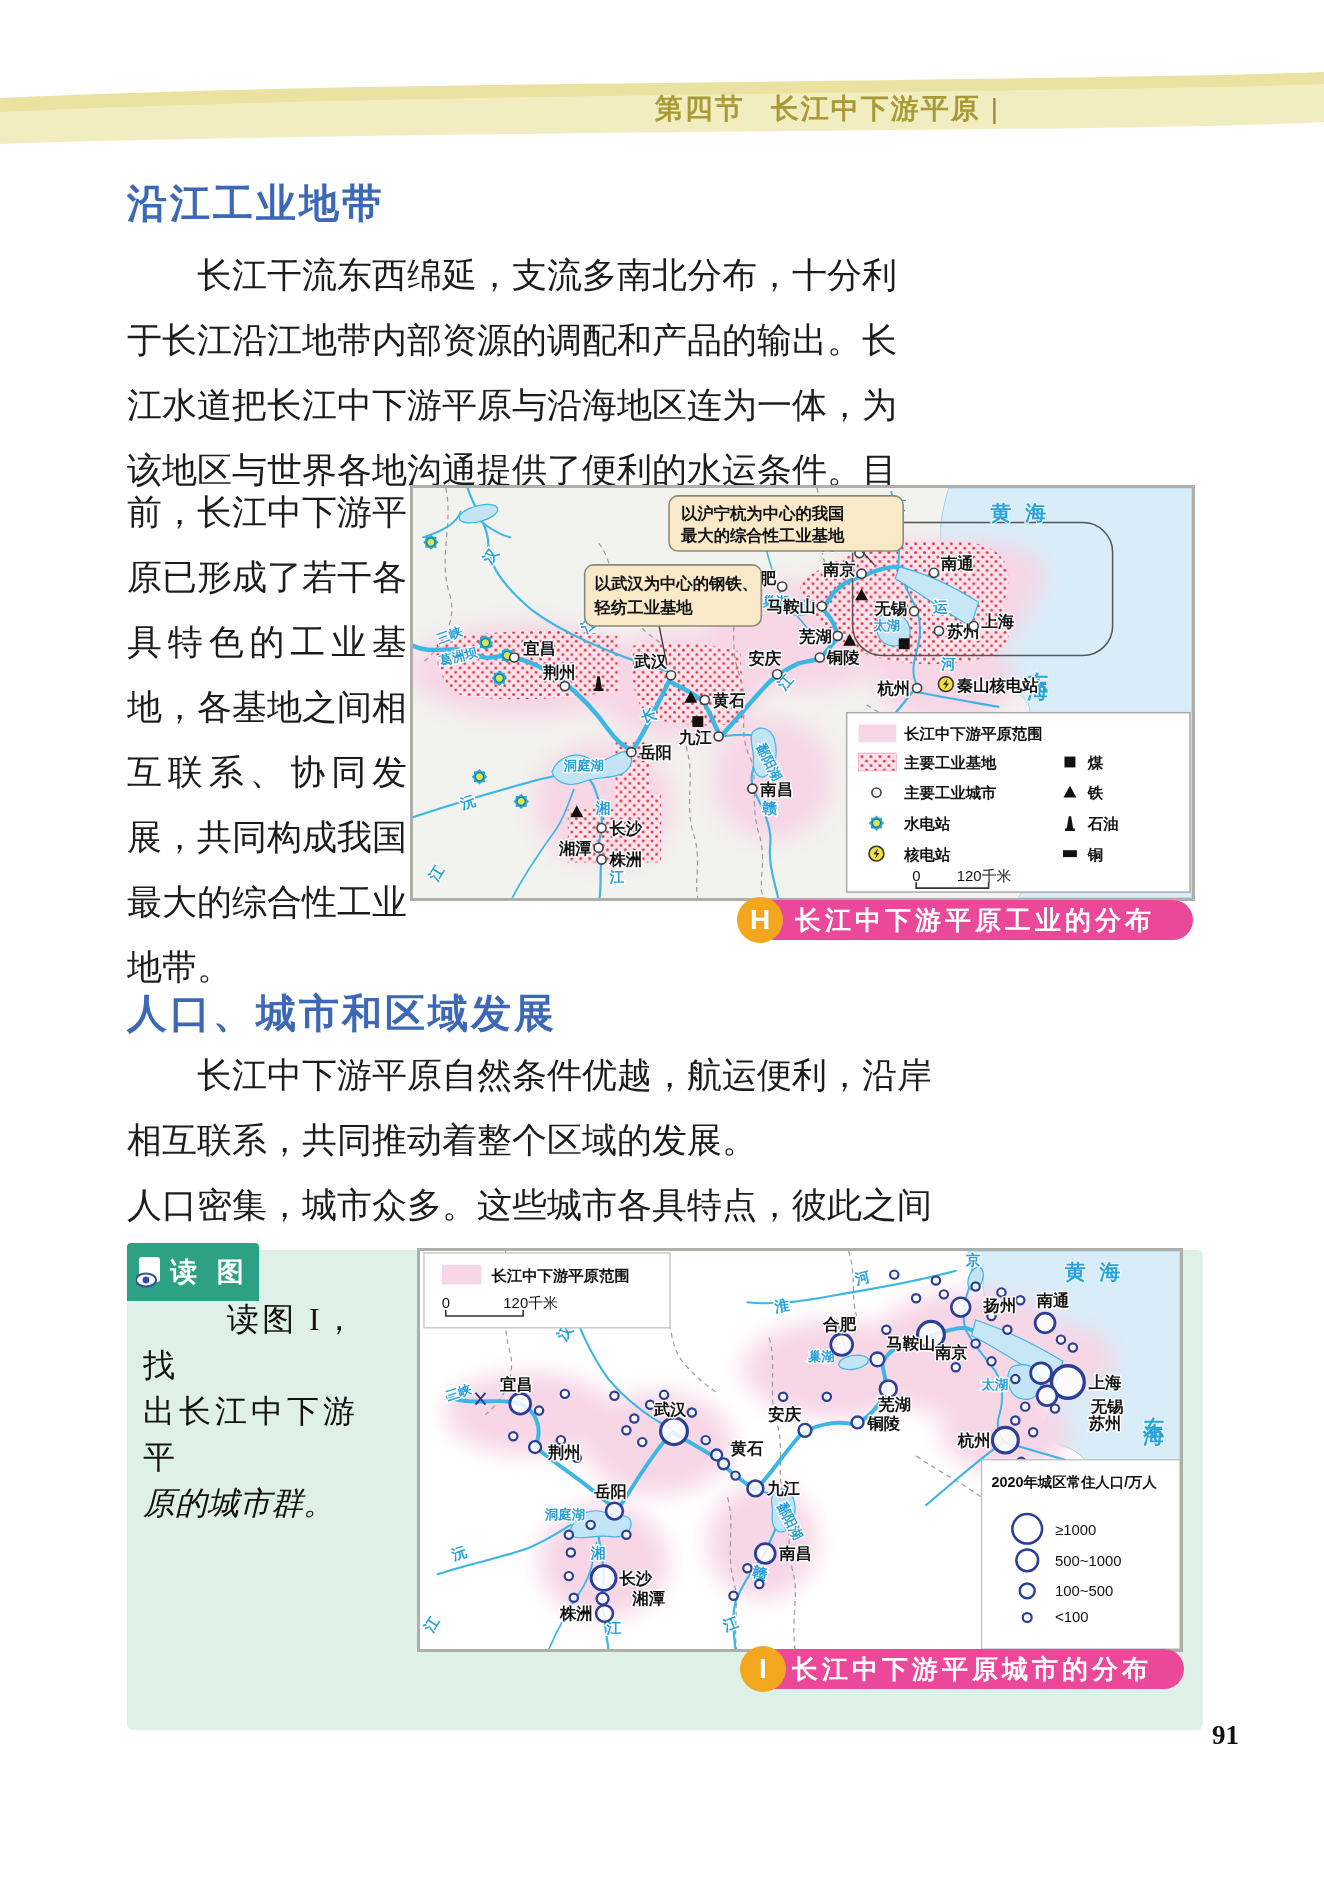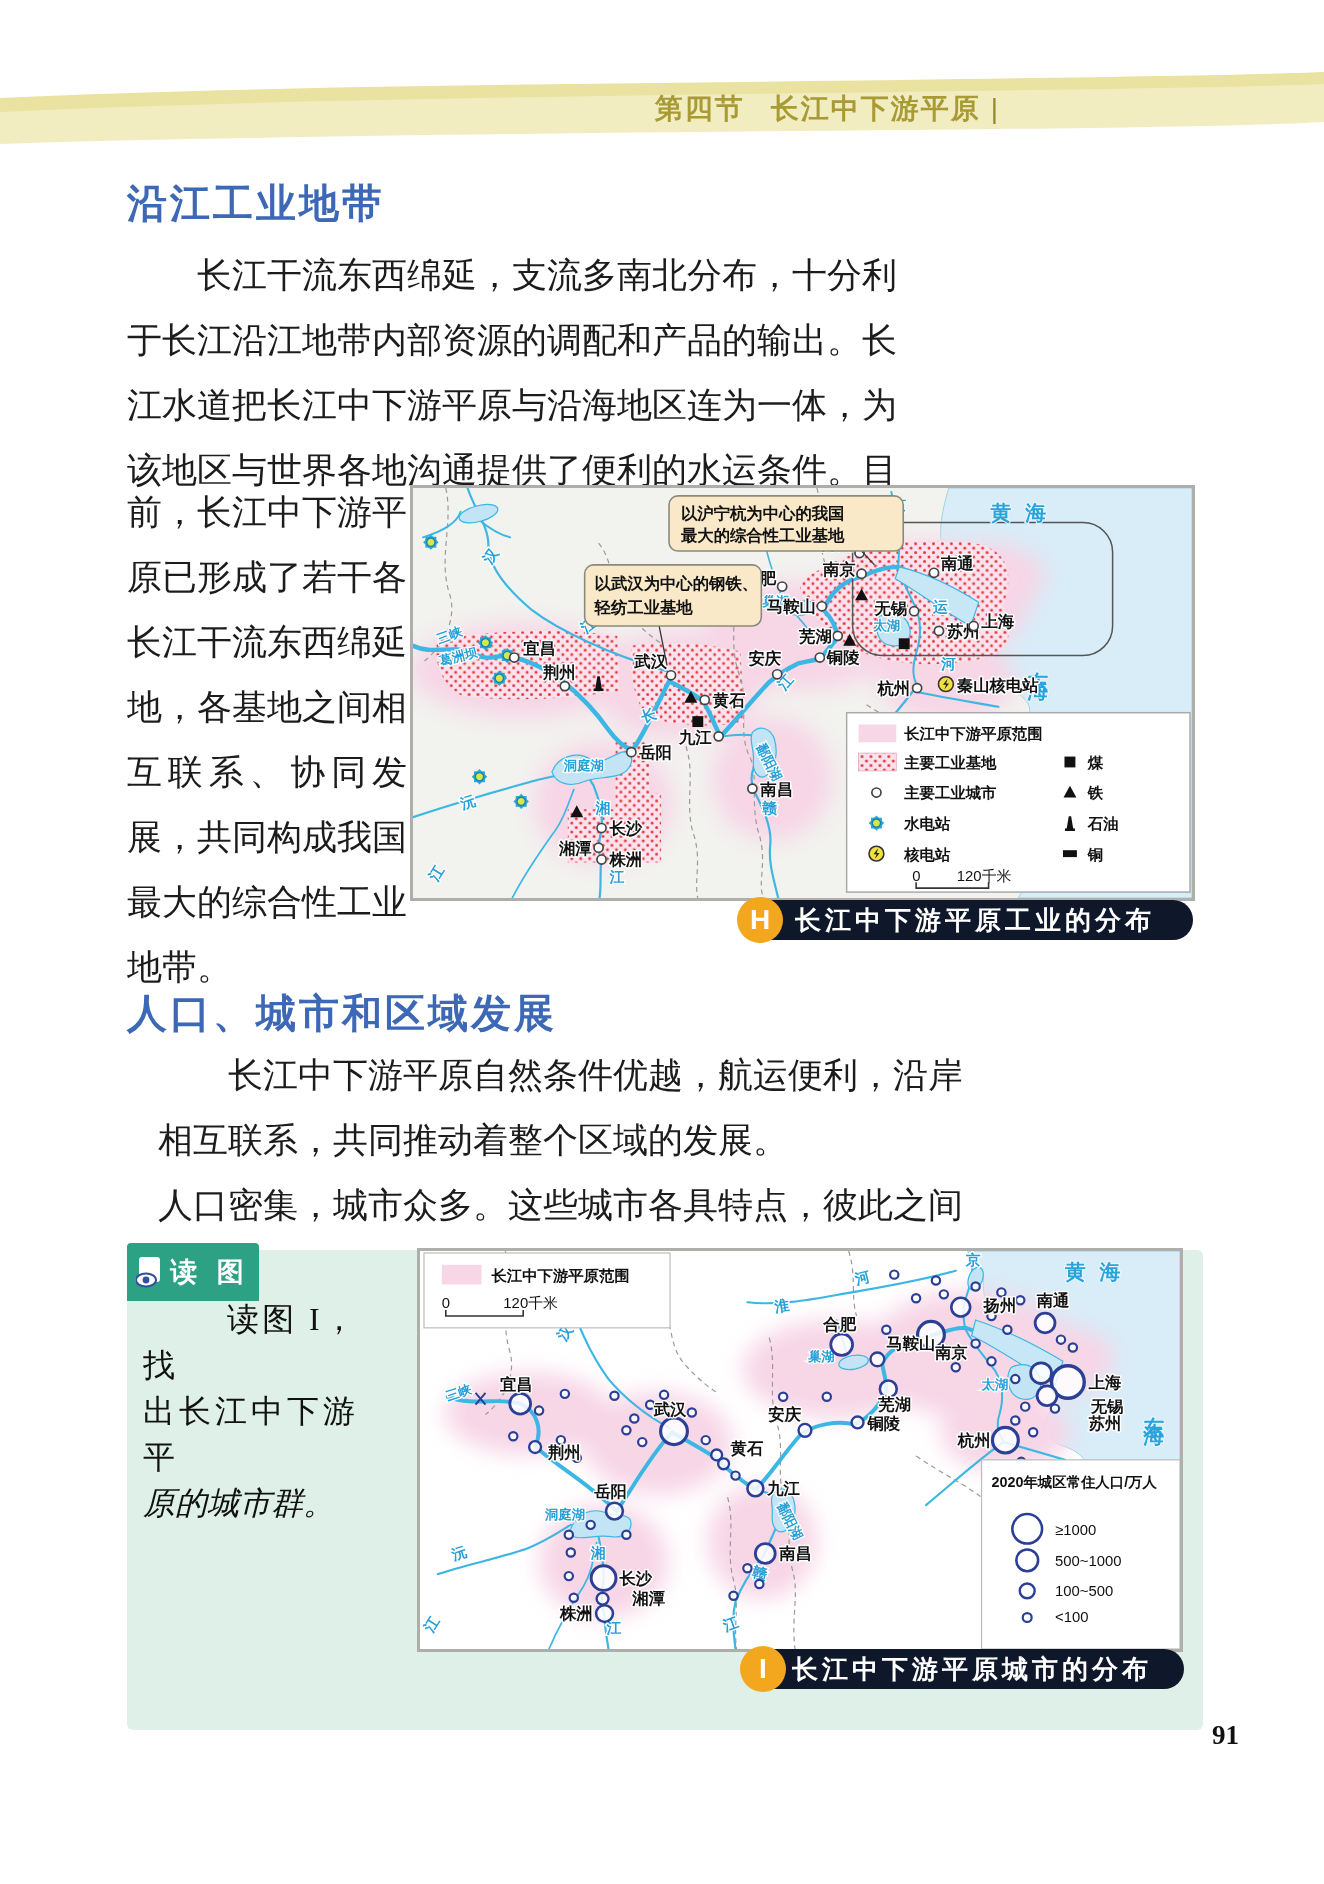--- a/index.html
+++ b/index.html
@@ -17,30 +17,30 @@
   
   .stitle{position:absolute;left:127px;font-size:40px;font-weight:700;color:#3c68b5;letter-spacing:3px;}
 
   
   .para{position:absolute;left:127px;font-size:35px;line-height:65px;color:#1c1c1c;}
   .para .ln{text-align:justify;text-align-last:justify;}
   .para .ln.last{text-align-last:left;}
   .para .ln.ind{text-indent:70px;}
   .p1w{top:243px;width:770px;}
   .p1n{top:480px;width:280px;}
-  .p2{top:1043px;width:805px;margin-left:31px;}
+  .p2{top:1043px;width:805px;}
 
   
   .figure{position:absolute;box-sizing:border-box;border:3px solid #aeaeaa;background:#f2f2ef;}
   .figH{left:410px;top:485px;width:785px;height:416px;}
   .figI{left:417px;top:1248px;width:766px;height:404px;background:#fff;}
 
   
   .fig-caption{position:absolute;height:46px;}
-  .fig-caption .bar{position:absolute;left:20px;right:0;top:3px;bottom:3px;background:#0f172a;
+  .fig-caption .bar{position:absolute;left:20px;right:0;top:3px;bottom:3px;background:#ec4899;
       border-radius:8px 20px 20px 8px;color:#fff;text-align:center;line-height:40px;
       font-family:"Liberation Sans","DejaVu Sans",sans-serif;font-weight:700;font-size:26px;letter-spacing:4px;}
   .fig-caption .badge{position:absolute;left:0;top:0;width:46px;height:46px;border-radius:50%;
       background:#f3a71e;color:#fff;text-align:center;line-height:46px;z-index:2;
       font-family:"Liberation Sans","DejaVu Sans",sans-serif;font-weight:700;font-size:28px;}
 
   
   .panel{position:absolute;left:127px;top:1250px;width:1076px;height:480px;background:#def0e8;border-radius:6px;}
   .tab{position:absolute;left:127px;top:1243px;width:132px;height:58px;background:#2da183;border-radius:4px 4px 0 0;
        display:flex;align-items:center;justify-content:center;gap:8px;color:#fff;
@@ -124,21 +124,21 @@
 
   <div class="para p1w">
     <div class="ln ind">长江干流东西绵延，支流多南北分布，十分利</div>
     <div class="ln">于长江沿江地带内部资源的调配和产品的输出。长</div>
     <div class="ln">江水道把长江中下游平原与沿海地区连为一体，为</div>
     <div class="ln">该地区与世界各地沟通提供了便利的水运条件。目</div>
   </div>
   <div class="para p1n">
     <div class="ln">前，长江中下游平</div>
     <div class="ln">原已形成了若干各</div>
-    <div class="ln">长江干流东西绵延</div>
+    <div class="ln">具特色的工业基</div>
     <div class="ln">地，各基地之间相</div>
     <div class="ln">互联系、协同发</div>
     <div class="ln">展，共同构成我国</div>
     <div class="ln">最大的综合性工业</div>
     <div class="ln last">地带。</div>
   </div>
 
   <figure class="figure figH" style="margin:0">
   <svg width="779" height="410" viewBox="0 0 785 416" preserveAspectRatio="none">
 

